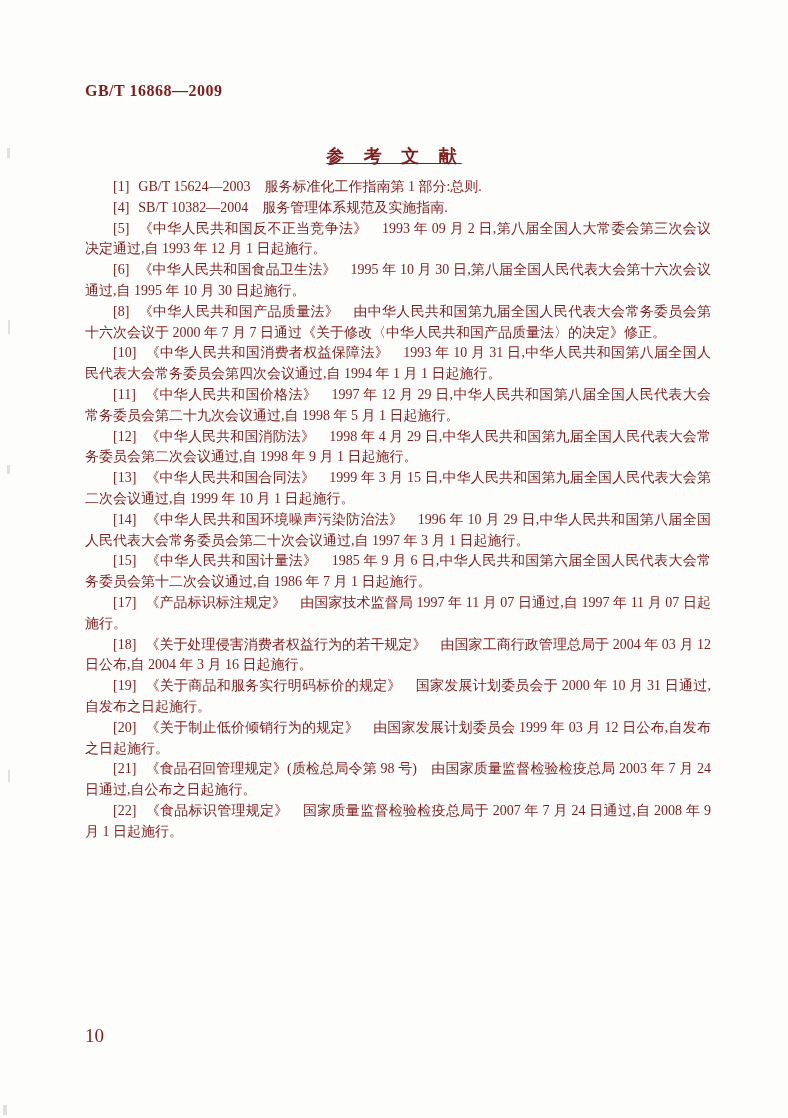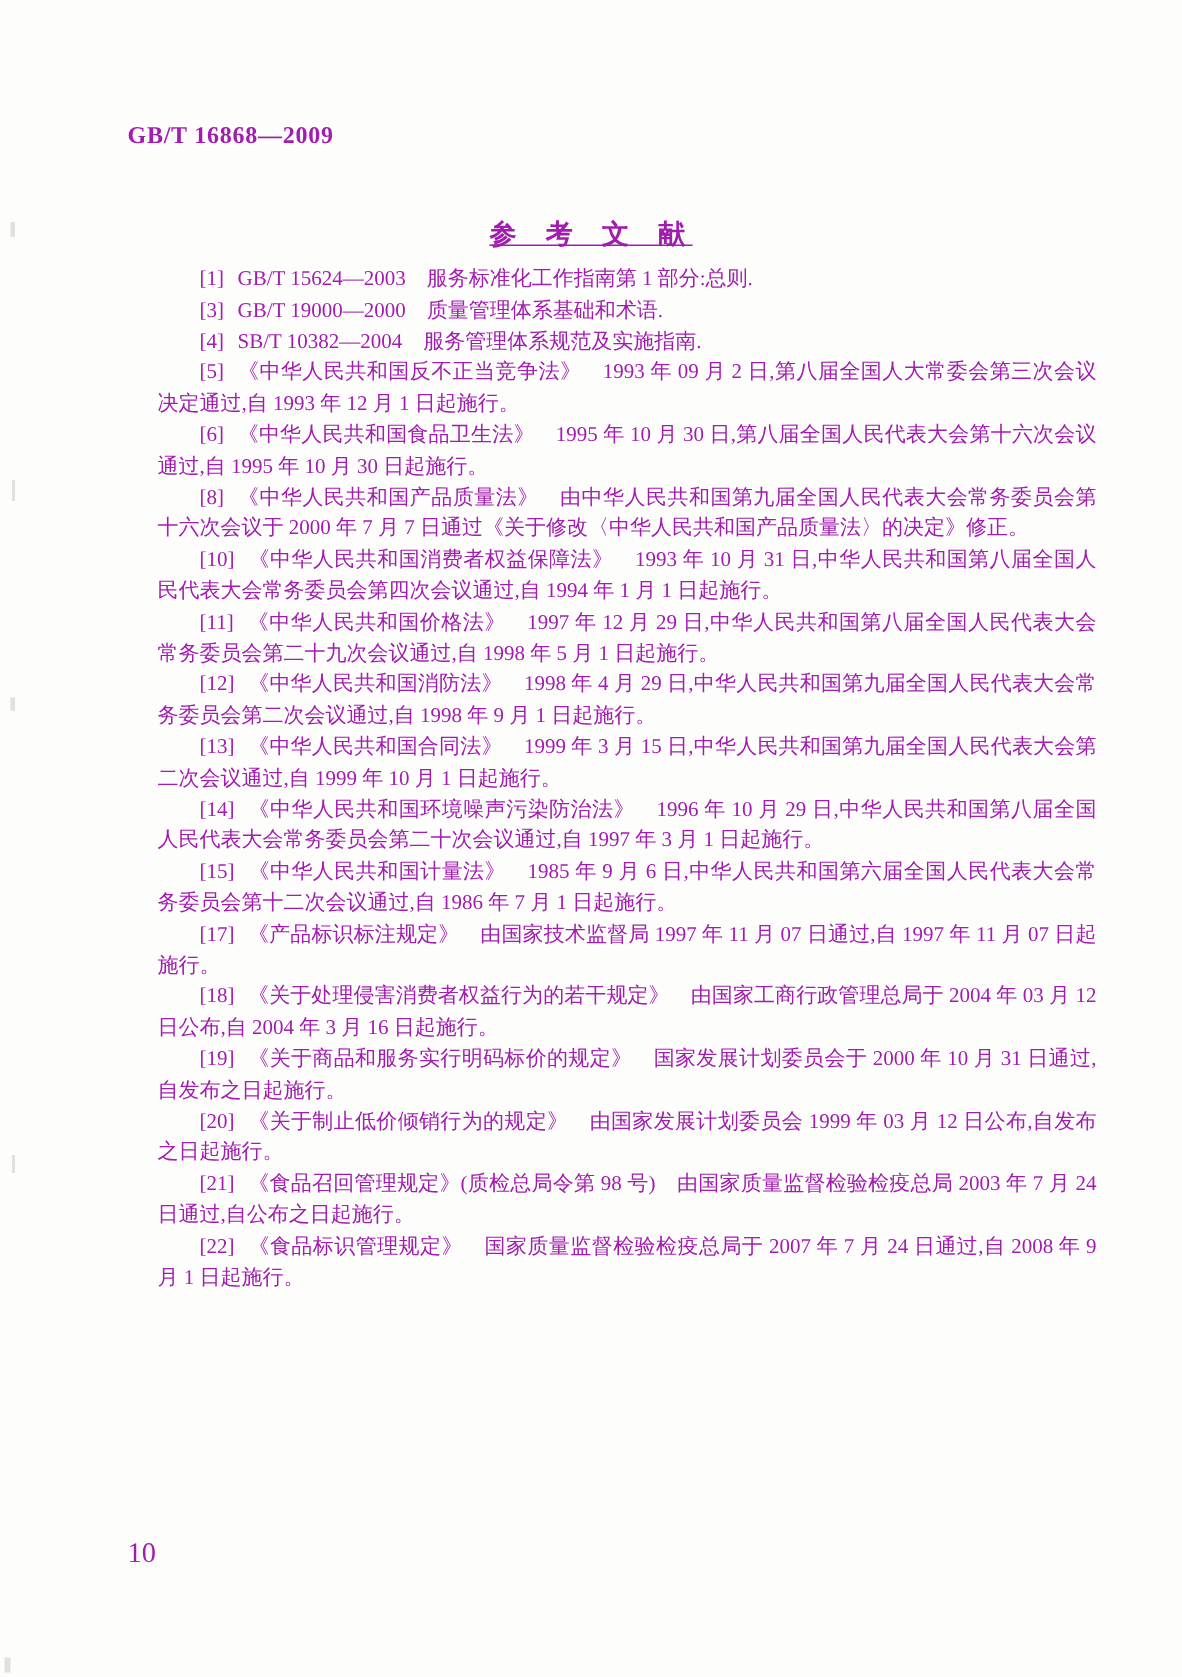--- a/index.html
+++ b/index.html
@@ -6,21 +6,21 @@
     margin: 0;
     padding: 0;
     background: #ffffff;
   }
   .page {
     position: relative;
     width: 788px;
     height: 1118px;
     background: #fdfdfc;
     font-family: "Liberation Serif", "DejaVu Serif", serif;
-    color: #a21caf;
+    color: #7f1d1d;
     overflow: hidden;
   }
   .doc-header {
     position: absolute;
     left: 85px;
     top: 82px;
     font-size: 16px;
     font-weight: bold;
     letter-spacing: 0.5px;
     white-space: nowrap;
@@ -35,21 +35,20 @@
     font-weight: bold;
     letter-spacing: 5px;
     word-spacing: 5px;
     text-decoration: underline;
   }
   .refs {
     position: absolute;
     left: 85px;
     top: 177px;
     width: 626px;
-    margin-left: 20px;
   }
   .ref {
     margin: 0;
     padding: 0;
     font-size: 14px;
     line-height: 20.8px;
     text-align: justify;
     text-indent: 28px;
   }
   .ref-label {
@@ -83,21 +82,20 @@
   <div class="scan-mark m3"></div>
   <div class="scan-mark m4"></div>
   <div class="scan-mark m5"></div>
 
   <div class="doc-header">GB/T 16868—2009</div>
 
   <div class="doc-title">参 考 文 献</div>
 
   <div class="refs">
       <p class="ref"><span class="ref-label">[1]</span><span class="ref-text">GB/T 15624—2003　服务标准化工作指南第 1 部分:总则.</span></p>
-      <p class="ref"><span class="ref-label">[3]</span><span class="ref-text">GB/T 19000—2000　质量管理体系基础和术语.</span></p>
       <p class="ref"><span class="ref-label">[4]</span><span class="ref-text">SB/T 10382—2004　服务管理体系规范及实施指南.</span></p>
       <p class="ref"><span class="ref-label">[5]</span><span class="ref-text">《中华人民共和国反不正当竞争法》　1993 年 09 月 2 日,第八届全国人大常委会第三次会议决定通过,自 1993 年 12 月 1 日起施行。</span></p>
       <p class="ref"><span class="ref-label">[6]</span><span class="ref-text">《中华人民共和国食品卫生法》　1995 年 10 月 30 日,第八届全国人民代表大会第十六次会议通过,自 1995 年 10 月 30 日起施行。</span></p>
       <p class="ref"><span class="ref-label">[8]</span><span class="ref-text">《中华人民共和国产品质量法》　由中华人民共和国第九届全国人民代表大会常务委员会第十六次会议于 2000 年 7 月 7 日通过《关于修改〈中华人民共和国产品质量法〉的决定》修正。</span></p>
       <p class="ref"><span class="ref-label">[10]</span><span class="ref-text">《中华人民共和国消费者权益保障法》　1993 年 10 月 31 日,中华人民共和国第八届全国人民代表大会常务委员会第四次会议通过,自 1994 年 1 月 1 日起施行。</span></p>
       <p class="ref"><span class="ref-label">[11]</span><span class="ref-text">《中华人民共和国价格法》　1997 年 12 月 29 日,中华人民共和国第八届全国人民代表大会常务委员会第二十九次会议通过,自 1998 年 5 月 1 日起施行。</span></p>
       <p class="ref"><span class="ref-label">[12]</span><span class="ref-text">《中华人民共和国消防法》　1998 年 4 月 29 日,中华人民共和国第九届全国人民代表大会常务委员会第二次会议通过,自 1998 年 9 月 1 日起施行。</span></p>
       <p class="ref"><span class="ref-label">[13]</span><span class="ref-text">《中华人民共和国合同法》　1999 年 3 月 15 日,中华人民共和国第九届全国人民代表大会第二次会议通过,自 1999 年 10 月 1 日起施行。</span></p>
       <p class="ref"><span class="ref-label">[14]</span><span class="ref-text">《中华人民共和国环境噪声污染防治法》　1996 年 10 月 29 日,中华人民共和国第八届全国人民代表大会常务委员会第二十次会议通过,自 1997 年 3 月 1 日起施行。</span></p>
       <p class="ref"><span class="ref-label">[15]</span><span class="ref-text">《中华人民共和国计量法》　1985 年 9 月 6 日,中华人民共和国第六届全国人民代表大会常务委员会第十二次会议通过,自 1986 年 7 月 1 日起施行。</span></p>

